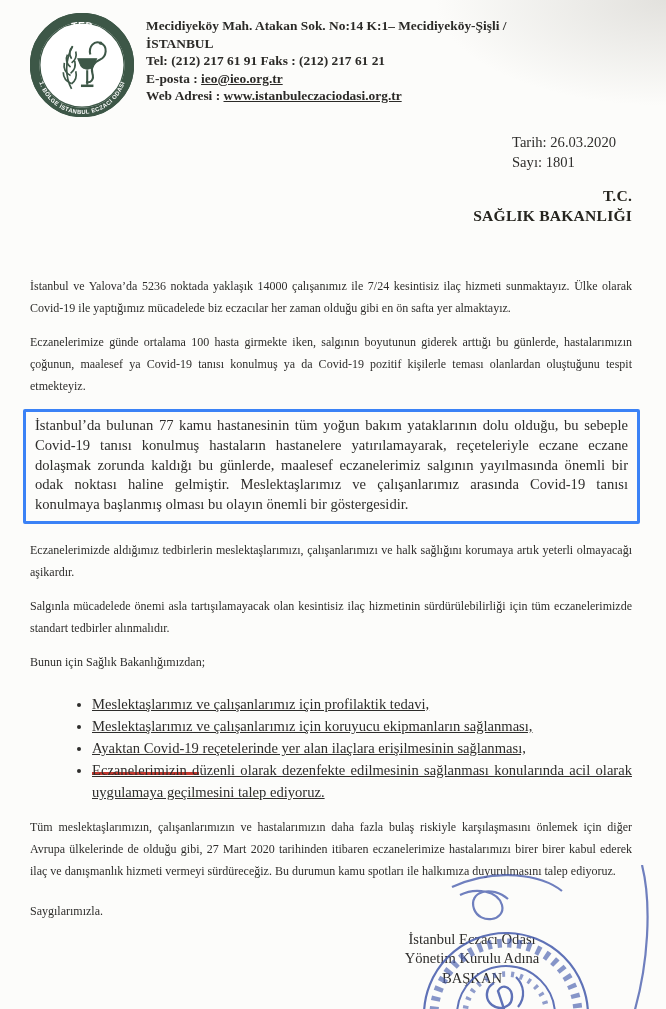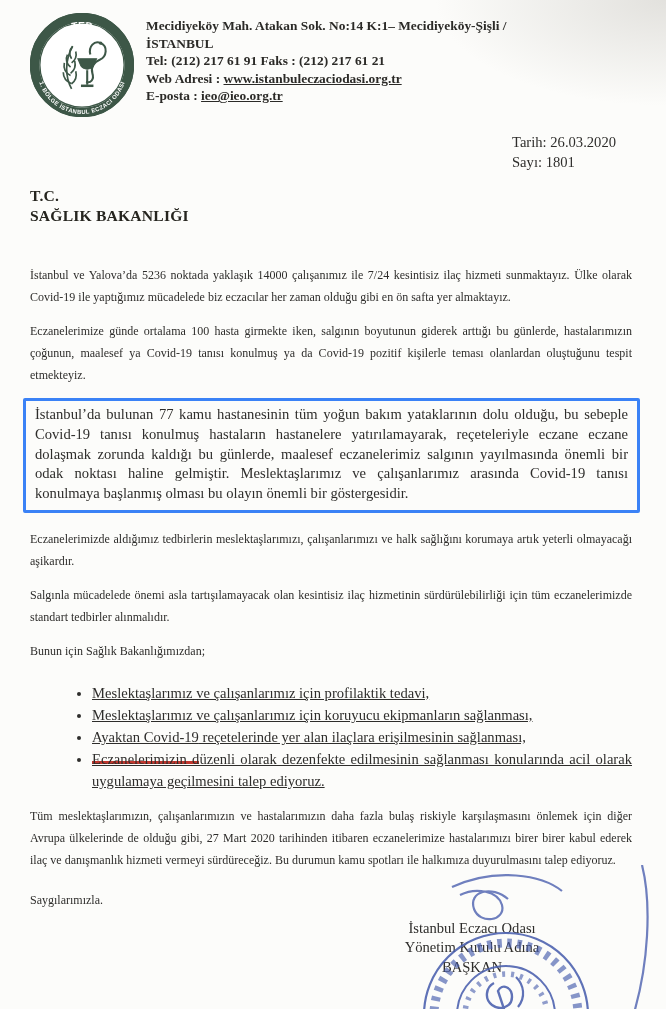--- a/index.html
+++ b/index.html
@@ -22,22 +22,22 @@
   .lh-info{margin-left:12px;padding-top:4px;}
   .org-name{font-size:17.6px;font-weight:bold;letter-spacing:.2px;line-height:21px;color:#262522;}
   .lh-line{font-size:13.4px;font-weight:bold;line-height:17.6px;color:#2b2a27;}
   .lh-link{text-decoration:underline;}
 
   
   .meta{margin:12px 0 0 482px;font-size:14.6px;line-height:19.5px;}
   .meta-row span{white-space:pre;}
 
   
-  .heading{margin-top:14px;text-align:left;font-weight:bold;
-    font-size:15.6px;line-height:20px;letter-spacing:.2px;margin-bottom:38px;color:#26251f;}
+  .heading{margin-top:14px;text-align:right;font-weight:bold;
+    font-size:15.6px;line-height:20px;letter-spacing:.2px;margin-bottom:49px;color:#26251f;}
 
   
   .para{font-size:12px;line-height:22px;text-align:justify;margin:0 0 12px 0;}
   .boxed{
     border:3px solid #3b82f6;border-radius:2px;
     margin:2px -8px 15px -7px;padding:4px 9px 6px 9px;
     line-height:19.8px;font-size:14.6px;text-align:justify;
   }
   .bullets{margin:6px 0 2px 42px;padding-left:20px;text-decoration:underline;}
   .bullets li{font-size:14.6px;line-height:22px;text-align:justify;margin:0;}
@@ -93,22 +93,22 @@
             <path d="M49,70 L61,70" stroke-width="2.4"></path>
             <path d="M58,40 C56,32 62,26 68,29 C75,32 74,42 67,45 C62,47 58,52 60,58 C62,64 58,68 54,66"></path>
             <circle cx="68" cy="29" r="1.6" fill="#3d5747" stroke="none"></circle>
           </g>
         </svg>
       </div>
       <div class="lh-info">
         <div class="lh-line">Mecidiyeköy Mah. Atakan Sok. No:14 K:1– Mecidiyeköy-Şişli /</div>
         <div class="lh-line">İSTANBUL</div>
         <div class="lh-line">Tel: (212) 217 61 91 Faks : (212) 217 61 21</div>
+        <div class="lh-line"><span>E-posta : </span><span class="lh-link">ieo@ieo.org.tr</span></div>
         <div class="lh-line"><span>Web Adresi : </span><span class="lh-link">www.istanbuleczaciodasi.org.tr</span></div>
-        <div class="lh-line"><span>E-posta : </span><span class="lh-link">ieo@ieo.org.tr</span></div>
       </div>
     </div>
 
     <div class="meta">
       <div class="meta-row"><span>Tarih: </span><span>26.03.2020</span></div>
       <div class="meta-row"><span>Sayı: </span><span>1801</span></div>
     </div>
 
     <div class="heading">
       <div>T.C.</div>

